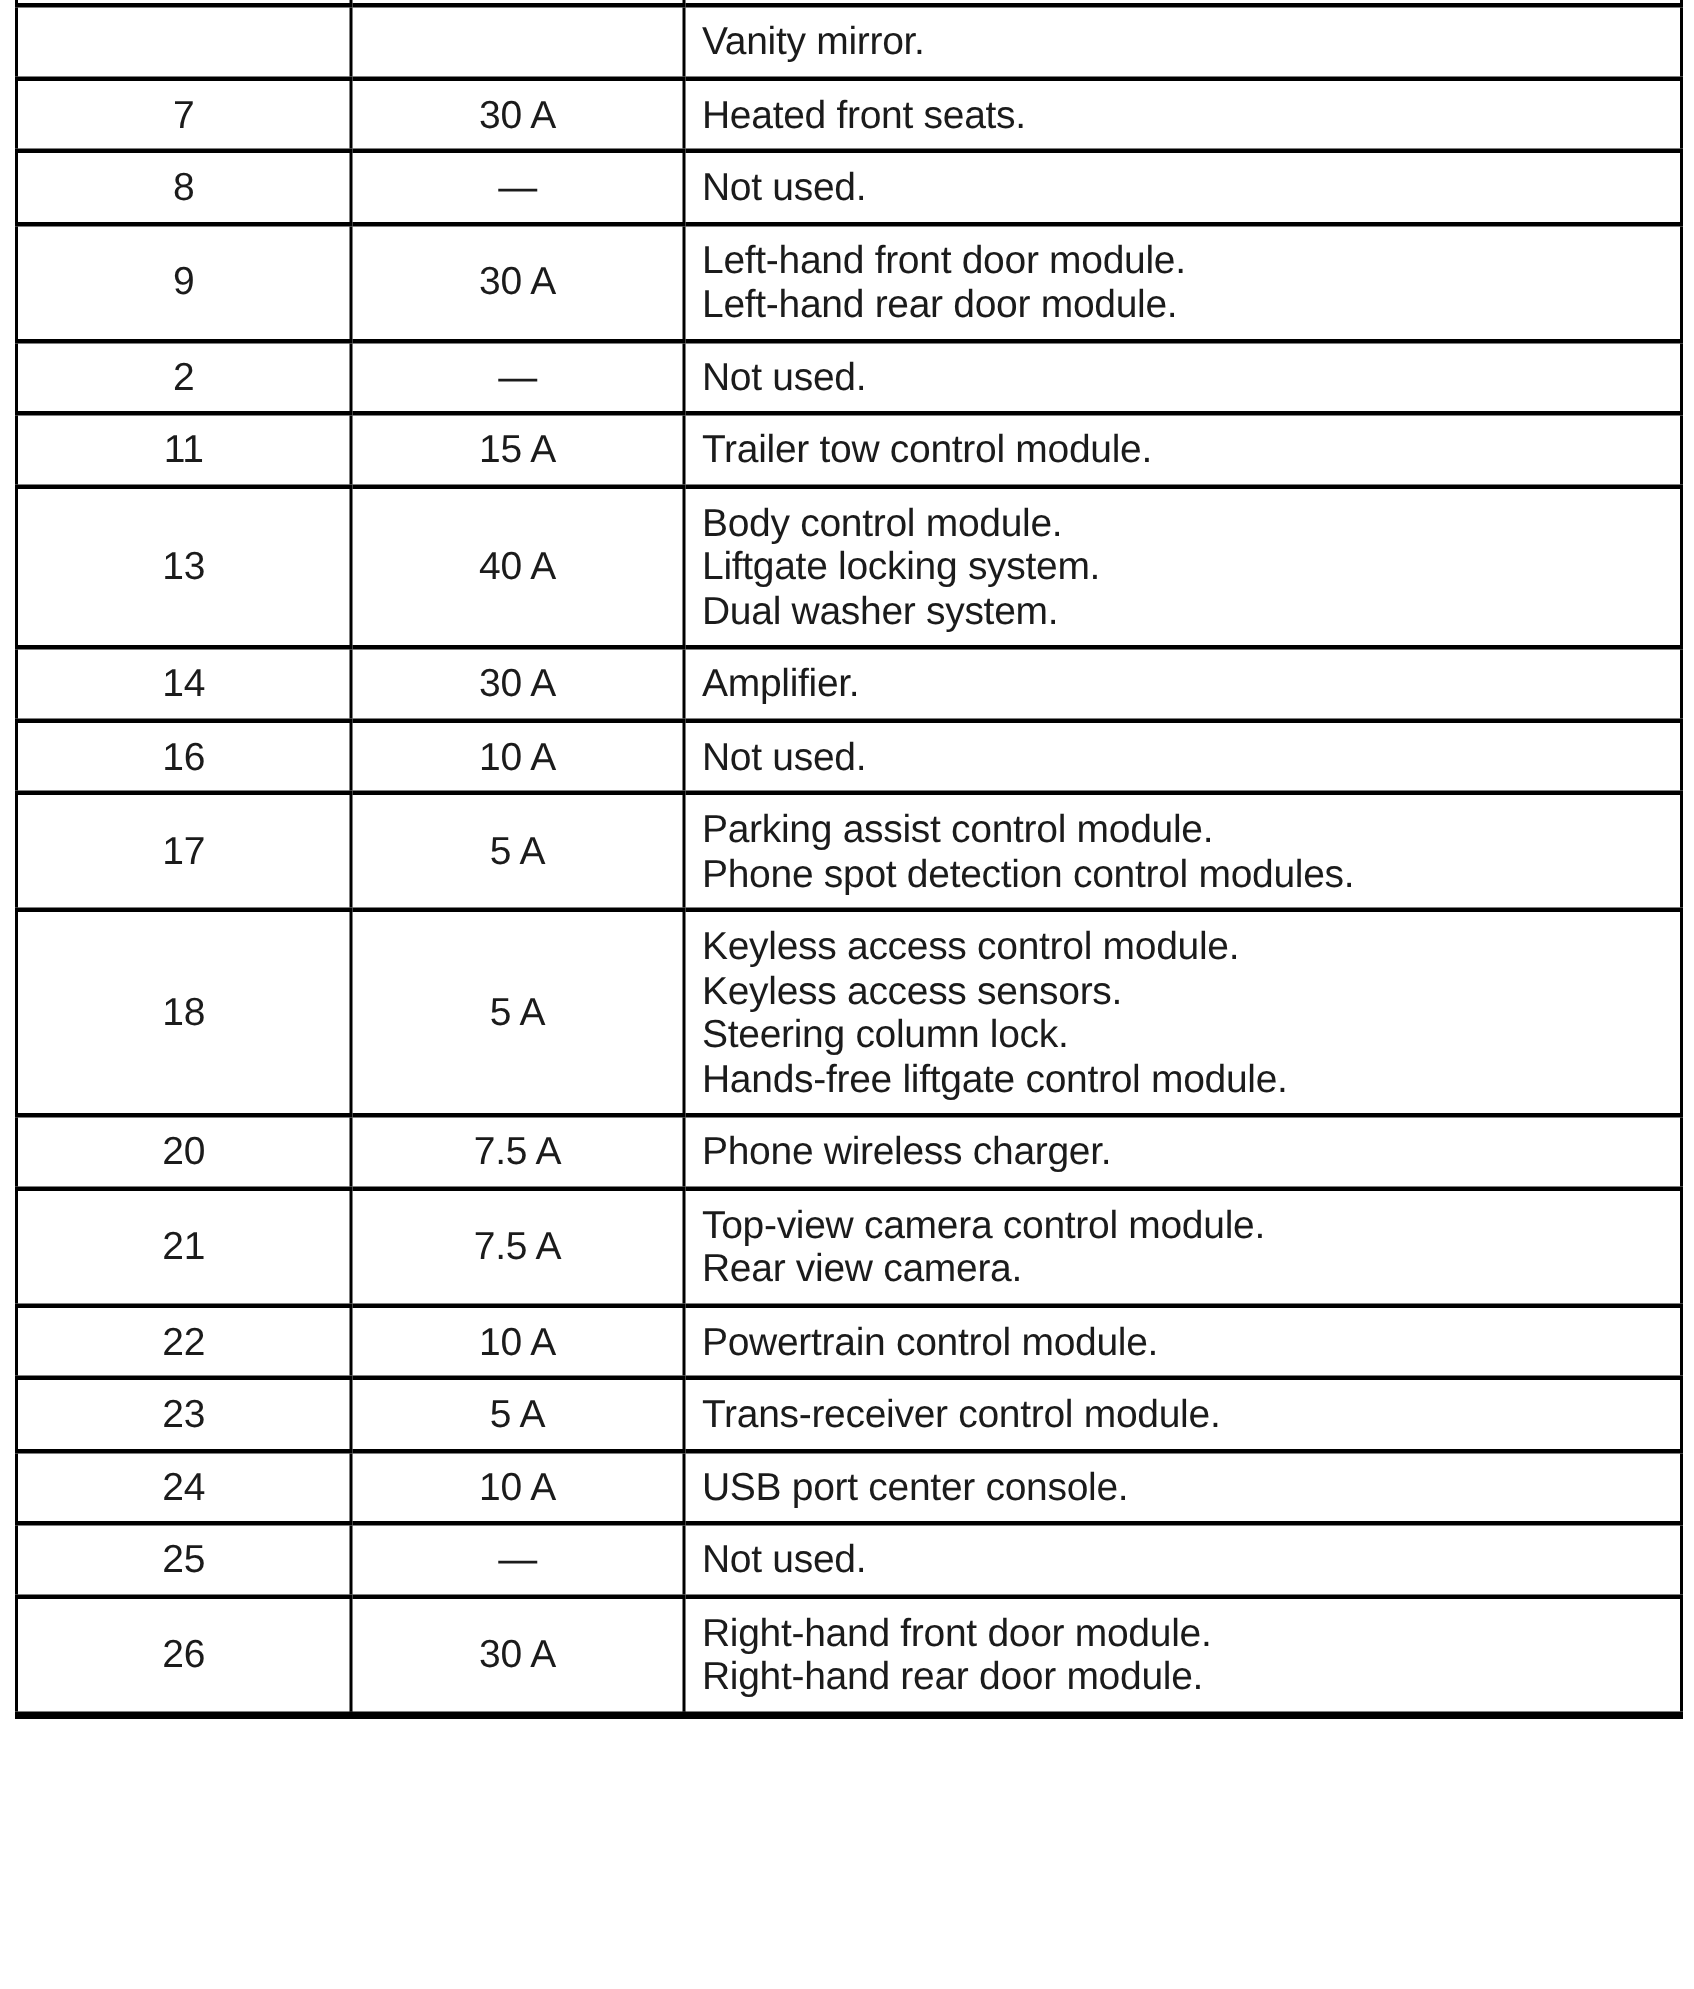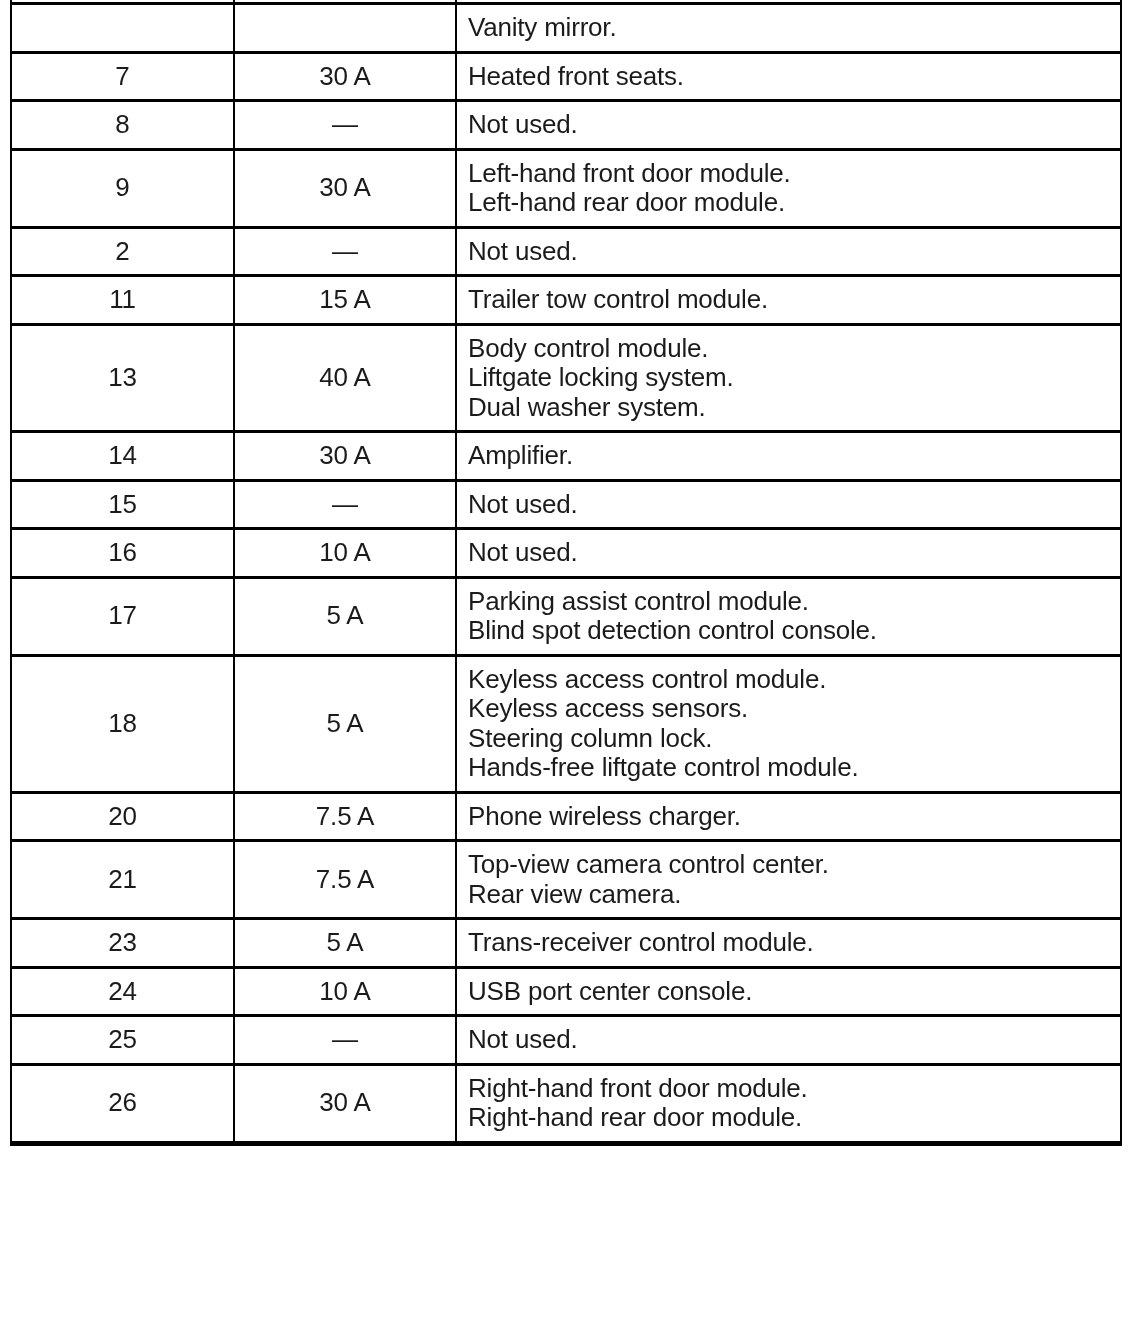--- a/index.html
+++ b/index.html
@@ -132,39 +132,32 @@
           </td>
         </tr>
         <tr>
           <td class="col-fuse">14</td>
           <td class="col-rating">30 A</td>
           <td class="col-desc">
             <span class="desc-line">Amplifier.</span>
           </td>
         </tr>
         <tr>
-          <td class="col-fuse">15</td>
-          <td class="col-rating">—</td>
-          <td class="col-desc">
-            <span class="desc-line">Not used.</span>
-          </td>
-        </tr>
-        <tr>
           <td class="col-fuse">16</td>
           <td class="col-rating">10 A</td>
           <td class="col-desc">
             <span class="desc-line">Not used.</span>
           </td>
         </tr>
         <tr>
           <td class="col-fuse">17</td>
           <td class="col-rating">5 A</td>
           <td class="col-desc">
             <span class="desc-line">Parking assist control module.</span>
-            <span class="desc-line">Blind spot detection control console.</span>
+            <span class="desc-line">Phone spot detection control modules.</span>
           </td>
         </tr>
         <tr>
           <td class="col-fuse">18</td>
           <td class="col-rating">5 A</td>
           <td class="col-desc">
             <span class="desc-line">Keyless access control module.</span>
             <span class="desc-line">Keyless access sensors.</span>
             <span class="desc-line">Steering column lock.</span>
             <span class="desc-line">Hands-free liftgate control module.</span>
@@ -174,22 +167,29 @@
           <td class="col-fuse">20</td>
           <td class="col-rating">7.5 A</td>
           <td class="col-desc">
             <span class="desc-line">Phone wireless charger.</span>
           </td>
         </tr>
         <tr>
           <td class="col-fuse">21</td>
           <td class="col-rating">7.5 A</td>
           <td class="col-desc">
-            <span class="desc-line">Top-view camera control center.</span>
+            <span class="desc-line">Top-view camera control module.</span>
             <span class="desc-line">Rear view camera.</span>
+          </td>
+        </tr>
+        <tr>
+          <td class="col-fuse">22</td>
+          <td class="col-rating">10 A</td>
+          <td class="col-desc">
+            <span class="desc-line">Powertrain control module.</span>
           </td>
         </tr>
         <tr>
           <td class="col-fuse">23</td>
           <td class="col-rating">5 A</td>
           <td class="col-desc">
             <span class="desc-line">Trans-receiver control module.</span>
           </td>
         </tr>
         <tr>

